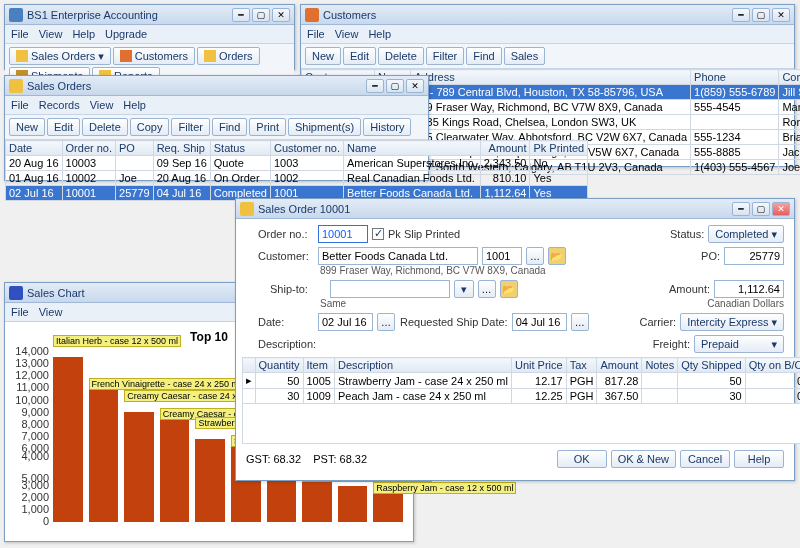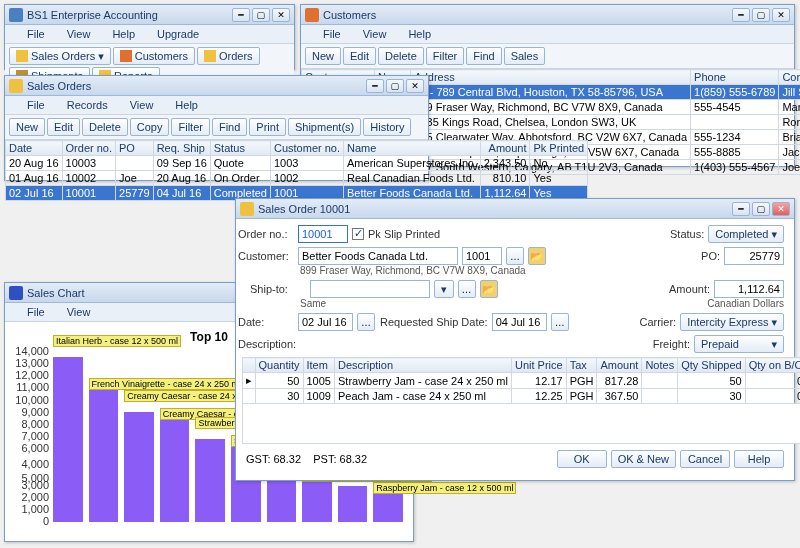--- a/index.html
+++ b/index.html
@@ -4,41 +4,41 @@
 <style>
   * { box-sizing: border-box; margin: 0; padding: 0; }
   body { font-family: "Segoe UI", Tahoma, sans-serif; font-size: 11px; background: #f0f0f0; width: 800px; height: 548px; position: relative; overflow: hidden; }
   .window { position: absolute; background: #fff; border: 1px solid #7a9ec4; box-shadow: 1px 1px 3px rgba(0,0,0,0.2); }
   .titlebar { display: flex; align-items: center; background: linear-gradient(#e3ecf7, #c8d8ec); height: 20px; padding: 0 4px; font-size: 11px; border-bottom: 1px solid #a0b8d8; }
   .titlebar .icon { width: 14px; height: 14px; background: #4a7fc0; margin-right: 4px; border-radius: 2px; }
   .titlebar .title { flex: 1; color: #1a3a6a; }
   .winctrls { display: flex; gap: 2px; }
   .winctrls span { display: inline-flex; align-items: center; justify-content: center; width: 18px; height: 14px; border: 1px solid #9ab4d4; background: linear-gradient(#f4f8fc,#d8e4f2); font-size: 9px; cursor: pointer; border-radius: 2px; }
   .winctrls .close { background: linear-gradient(#f7a0a0,#e26060); color:#fff; }
-  .menubar { display: flex; gap: 22px; padding: 3px 22px; background: #eaf0f8; border-bottom: 1px solid #c8d4e4; }
+  .menubar { display: flex; gap: 10px; padding: 3px 6px; background: #eaf0f8; border-bottom: 1px solid #c8d4e4; }
   .menubar span { color: #1a3a6a; cursor: pointer; }
   .toolbar { display: flex; gap: 2px; padding: 3px 4px; background: #f2f6fb; border-bottom: 1px solid #c8d4e4; flex-wrap: wrap; }
   .btn { background: linear-gradient(#fefefe,#e4ecf6); border: 1px solid #9ab4d4; padding: 1px 6px; font-size: 11px; border-radius: 2px; cursor: pointer; color:#1a3a6a; display: inline-flex; align-items: center; gap: 3px; height: 18px; }
   .btn .i { display:inline-block; width:12px; height:12px; }
   .grid { width: 100%; border-collapse: collapse; font-size: 11px; }
   .grid th, .grid td { border: 1px solid #d0d8e4; padding: 1px 3px; text-align: left; white-space: nowrap; overflow: hidden; }
   .grid th { background: linear-gradient(#f4f8fc,#e0e8f2); color:#1a3a6a; font-weight: normal; }
   .grid tr.sel td { background: #3a75d0; color: #fff; }
   .grid td.num, .grid th.num { text-align: right; }
   .status { background: #eaf0f8; border-top: 1px solid #c8d4e4; padding: 2px 6px; font-size: 10.5px; color:#555; }
   .field { display:flex; align-items:center; gap:4px; }
   .field label { color:#333; }
   input[type=text] { border:1px solid #9ab4d4; padding:1px 3px; font-size:11px; height:18px; }
   .smbtn { border:1px solid #9ab4d4; background:linear-gradient(#fefefe,#e4ecf6); width:18px; height:18px; display:inline-flex; align-items:center; justify-content:center; cursor:pointer; font-size:10px; border-radius:2px; }
   .check { display:inline-block; width:12px; height:12px; border:1px solid #777; background:#fff; position:relative; }
   .check.on::after { content:"✓"; position:absolute; top:-2px; left:1px; font-size:11px; color:#1a3a6a; }
   
   .chart { position:relative; padding:4px; }
   .bars { position:absolute; left:48px; bottom:20px; top:30px; right:10px; display:flex; align-items:flex-end; gap:6px; }
-  .bar { flex:1; background:#8b5cf6; position:relative; }
+  .bar { flex:1; background:#c2410c; position:relative; }
   .barlabel { position:absolute; bottom:100%; left:0; background:#f3f080; border:1px solid #c0b020; padding:0 2px; font-size:9px; white-space:nowrap; }
   .ytick { position:absolute; left:4px; font-size:11px; color:#333; width:40px; text-align:right; }
 </style>
 </head>
 <body>
 
 <div class="window" style="left:4px; top:4px; width:291px; height:66px;">
   <div class="titlebar">
     <span class="icon"></span>
     <span class="title">BS1 Enterprise Accounting</span>
@@ -267,21 +267,21 @@
     <span>File</span>
     <span>View</span>
   </div>
   <div class="chart" style="height:220px;">
     <div style="text-align:center;font-weight:bold;font-size:12px;padding:4px;">Top 10</div>
     <div id="yticks">
         <div class="ytick" style="bottom: 15px;">0</div>
         <div class="ytick" style="bottom: 27.1429px;">1,000</div>
         <div class="ytick" style="bottom: 39.2857px;">2,000</div>
         <div class="ytick" style="bottom: 51.4286px;">3,000</div>
-        <div class="ytick" style="bottom: 72px;">4,000</div>
+        <div class="ytick" style="bottom: 80px;">4,000</div>
         <div class="ytick" style="bottom: 58px;">5,000</div>
         <div class="ytick" style="bottom: 87.8571px;">6,000</div>
         <div class="ytick" style="bottom: 100px;">7,000</div>
         <div class="ytick" style="bottom: 112.143px;">8,000</div>
         <div class="ytick" style="bottom: 124.286px;">9,000</div>
         <div class="ytick" style="bottom: 136.429px;">10,000</div>
         <div class="ytick" style="bottom: 148.571px;">11,000</div>
         <div class="ytick" style="bottom: 160.714px;">12,000</div>
         <div class="ytick" style="bottom: 172.857px;">13,000</div>
         <div class="ytick" style="bottom: 185px;">14,000</div>
@@ -324,21 +324,21 @@
 <div class="window" style="left:235px; top:198px; width:560px; height:283px;">
   <div class="titlebar">
     <span class="icon" style="background:#f0c040"></span>
     <span class="title">Sales Order 10001</span>
     <span class="winctrls">
       <span>━</span>
       <span>▢</span>
       <span class="close">✕</span>
     </span>
   </div>
-  <div style="padding:6px 10px 4px 2px;">
+  <div style="padding:6px 10px 4px 22px;">
     <div style="display:flex; justify-content:space-between; align-items:center;">
       <div class="field">
         <label style="width:56px;">Order no.:</label>
         <input type="text" style="width: 50px; border-color: rgb(48, 112, 224); color: rgb(16, 96, 255);" value="10001">
         <span class="check on"></span>
         <label>Pk Slip Printed</label>
       </div>
       <div class="field">
         <label>Status:</label>
         <button class="btn" style="min-width:70px;justify-content:space-between;"><span>Completed</span> ▾</button>

